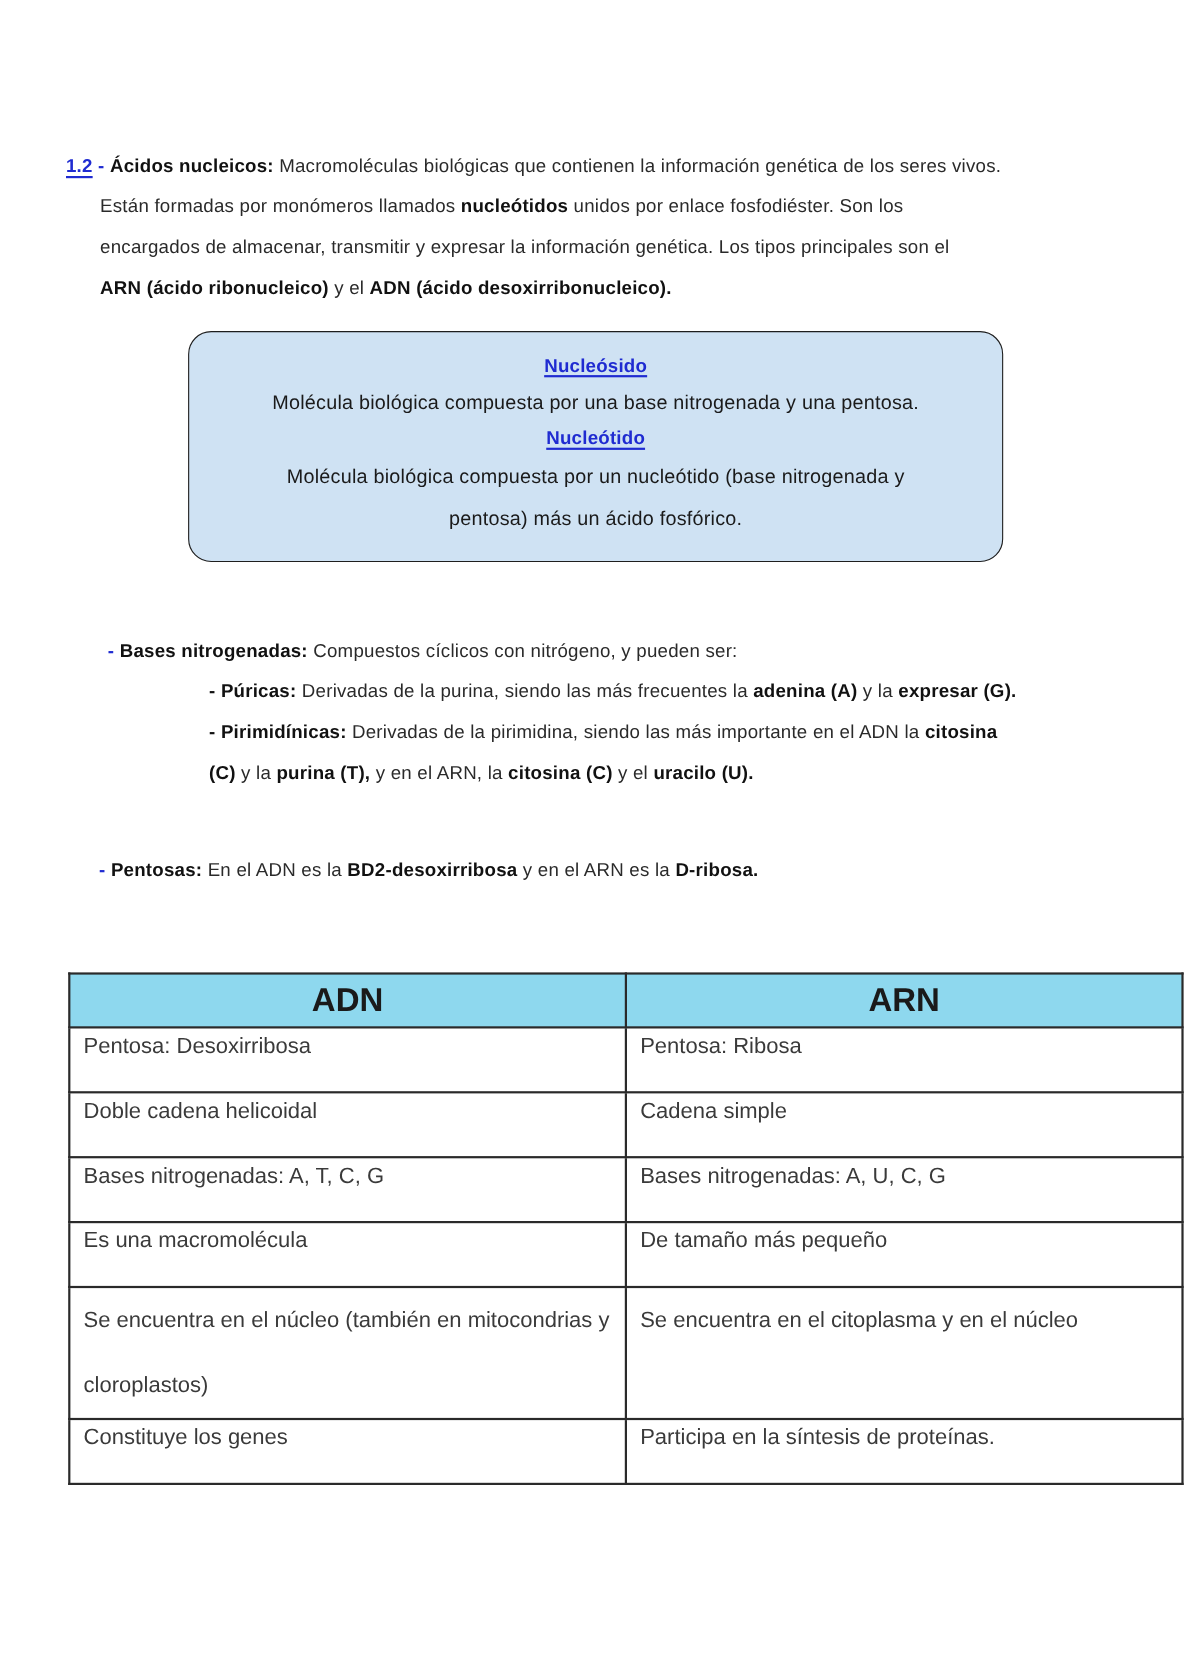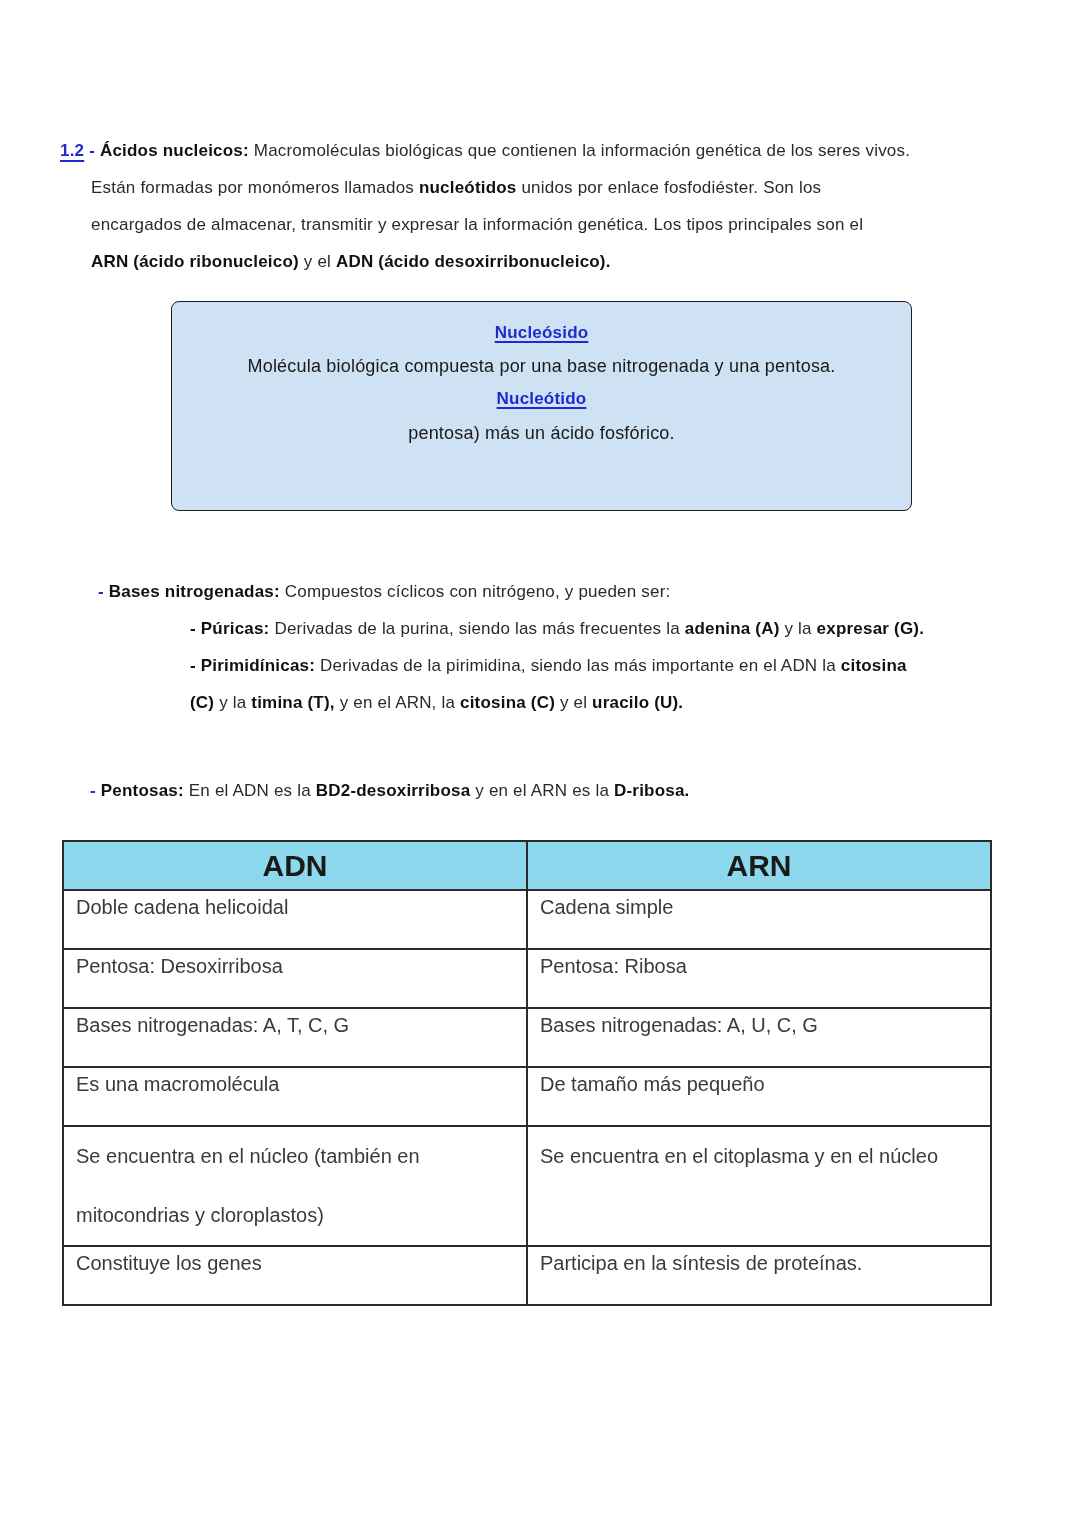--- a/index.html
+++ b/index.html
@@ -45,21 +45,21 @@
 
     
     .defbox {
       position: absolute;
       left: 171px;
       top: 301px;
       width: 741px;
       height: 210px;
       background: #cfe2f3;
       border: 1.5px solid #1e1e1e;
-      border-radius: 8px;
+      border-radius: 21px;
       box-sizing: border-box;
       text-align: center;
       font-size: 18px;
       color: #1a1a1a;
       padding-top: 16px;
     }
     .defbox .term {
       color: #1f2bd1;
       font-weight: bold;
       font-size: 17px;
@@ -92,22 +92,22 @@
       line-height: 37px;
       white-space: nowrap;
       color: #2a2a2a;
       margin-top: 18px;
     }
 
     
     .cmp-table {
       position: absolute;
       left: 62px;
-      top: 840px;
-      width: 930px;
+      top: 884px;
+      width: 1014px;
       border-collapse: collapse;
       font-family: "Liberation Sans", sans-serif;
       font-size: 20px;
       color: #3a3a3a;
     }
     .cmp-table th {
       background: #8ed8ee;
       border: 2px solid #2a2a2a;
       height: 47px;
       font-size: 30px;
@@ -146,61 +146,62 @@
   <div class="line indent">encargados de almacenar, transmitir y expresar la información genética. Los tipos principales son el</div>
   <div class="line indent">
     <span class="b">ARN (ácido ribonucleico)</span><span> y el  </span><span class="b">ADN (ácido desoxirribonucleico).</span>
   </div>
 </div>
 
 <div class="defbox hand">
   <div class="term">Nucleósido</div>
   <div class="def">Molécula biológica compuesta por una base nitrogenada y una pentosa.</div>
   <div class="term">Nucleótido</div>
+  <div class="def2">Molécula biológica compuesta por un nucleótido (base nitrogenada y</div>
   <div class="def2">pentosa) más un ácido fosfórico.</div>
 </div>
 
 <div class="bases hand">
   <div class="line">
     <span class="dash-blue">-</span>
     <span class="b">Bases nitrogenadas:</span><span> Compuestos cíclicos con nitrógeno, y pueden ser:</span>
   </div>
   <div class="line sub">
     <span class="b">- </span><span class="b">Púricas:</span><span> Derivadas de la purina, siendo las más frecuentes la </span><span class="b">adenina (A)</span><span> y la </span><span class="b">expresar (G).</span>
   </div>
   <div class="line sub">
     <span class="b">- </span><span class="b">Pirimidínicas:</span><span> Derivadas de la pirimidina, siendo las más importante en el ADN la </span><span class="b">citosina</span>
   </div>
   <div class="line sub">
-    <span class="b">(C)</span><span> y la </span><span class="b">timina (T),</span><span> y en el ARN, la </span><span class="b">citosina (C)</span><span> y el </span><span class="b">uracilo (U).</span>
+    <span class="b">(C)</span><span> y la </span><span class="b">purina (T),</span><span> y en el ARN, la </span><span class="b">citosina (C)</span><span> y el </span><span class="b">uracilo (U).</span>
   </div>
 </div>
 
 <div class="pentosas hand">
   <span class="dash-blue">-</span>
   <span class="b">Pentosas:</span><span> En el ADN es la </span><span class="b">BD2-desoxirribosa</span><span> y en el ARN es la </span><span class="b">D-ribosa.</span>
 </div>
 
 <table class="cmp-table">
   <thead>
     <tr>
       <th>ADN</th>
       <th>ARN</th>
     </tr>
   </thead>
   <tbody>
     <tr>
+      <td>Pentosa: Desoxirribosa</td>
+      <td>Pentosa: Ribosa</td>
+    </tr>
+    <tr>
       <td>Doble cadena helicoidal</td>
       <td>Cadena simple</td>
     </tr>
     <tr>
-      <td>Pentosa: Desoxirribosa</td>
-      <td>Pentosa: Ribosa</td>
-    </tr>
-    <tr>
       <td>Bases nitrogenadas: A, T, C, G</td>
       <td>Bases nitrogenadas: A, U, C, G</td>
     </tr>
     <tr>
       <td>Es una macromolécula</td>
       <td>De tamaño más pequeño</td>
     </tr>
     <tr>
       <td class="tall">Se encuentra en el núcleo (también en mitocondrias y cloroplastos)</td>
       <td class="tall">Se encuentra en el citoplasma y en el núcleo</td>

